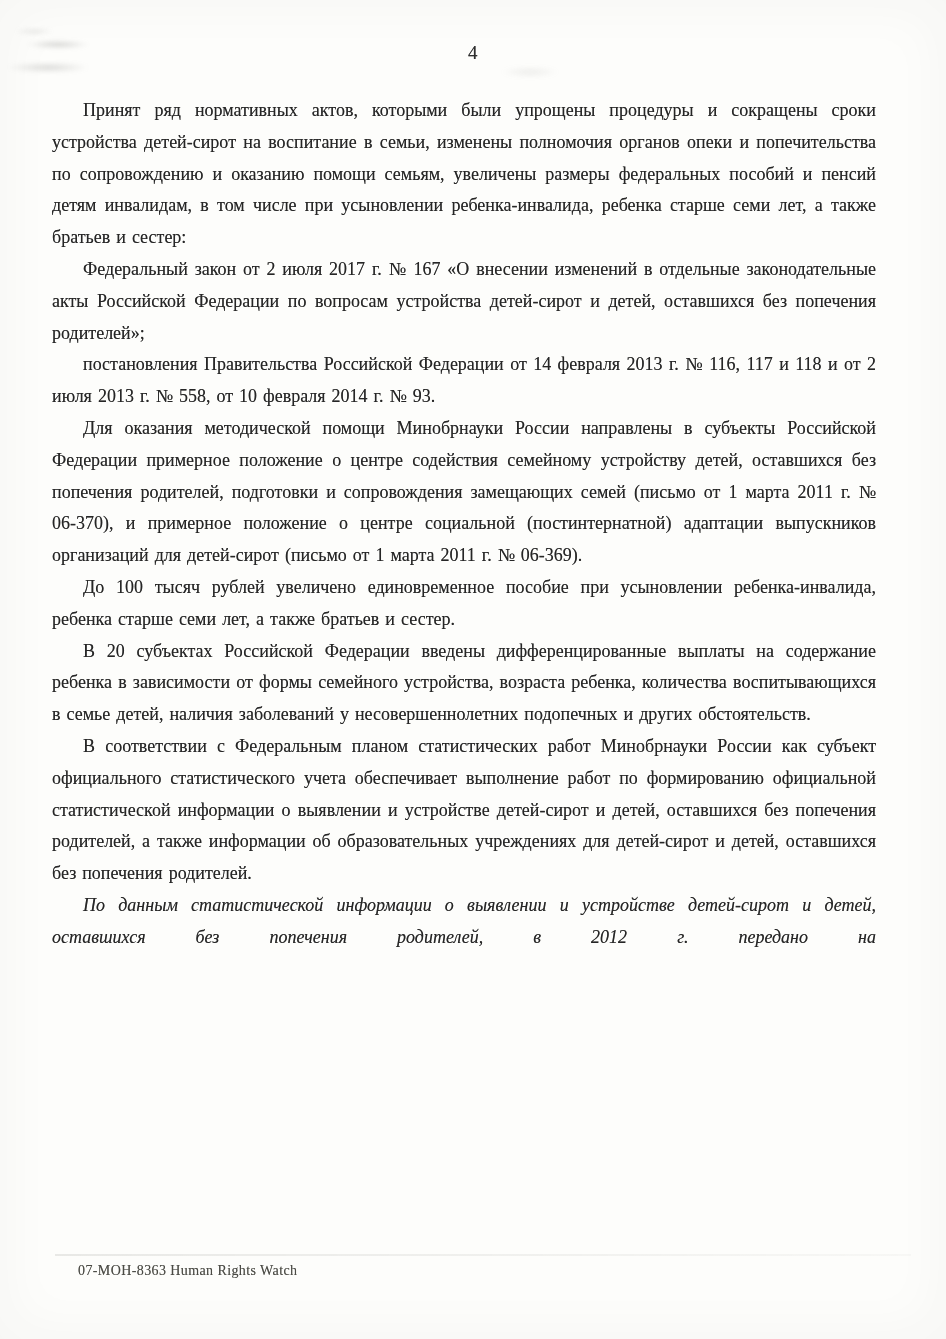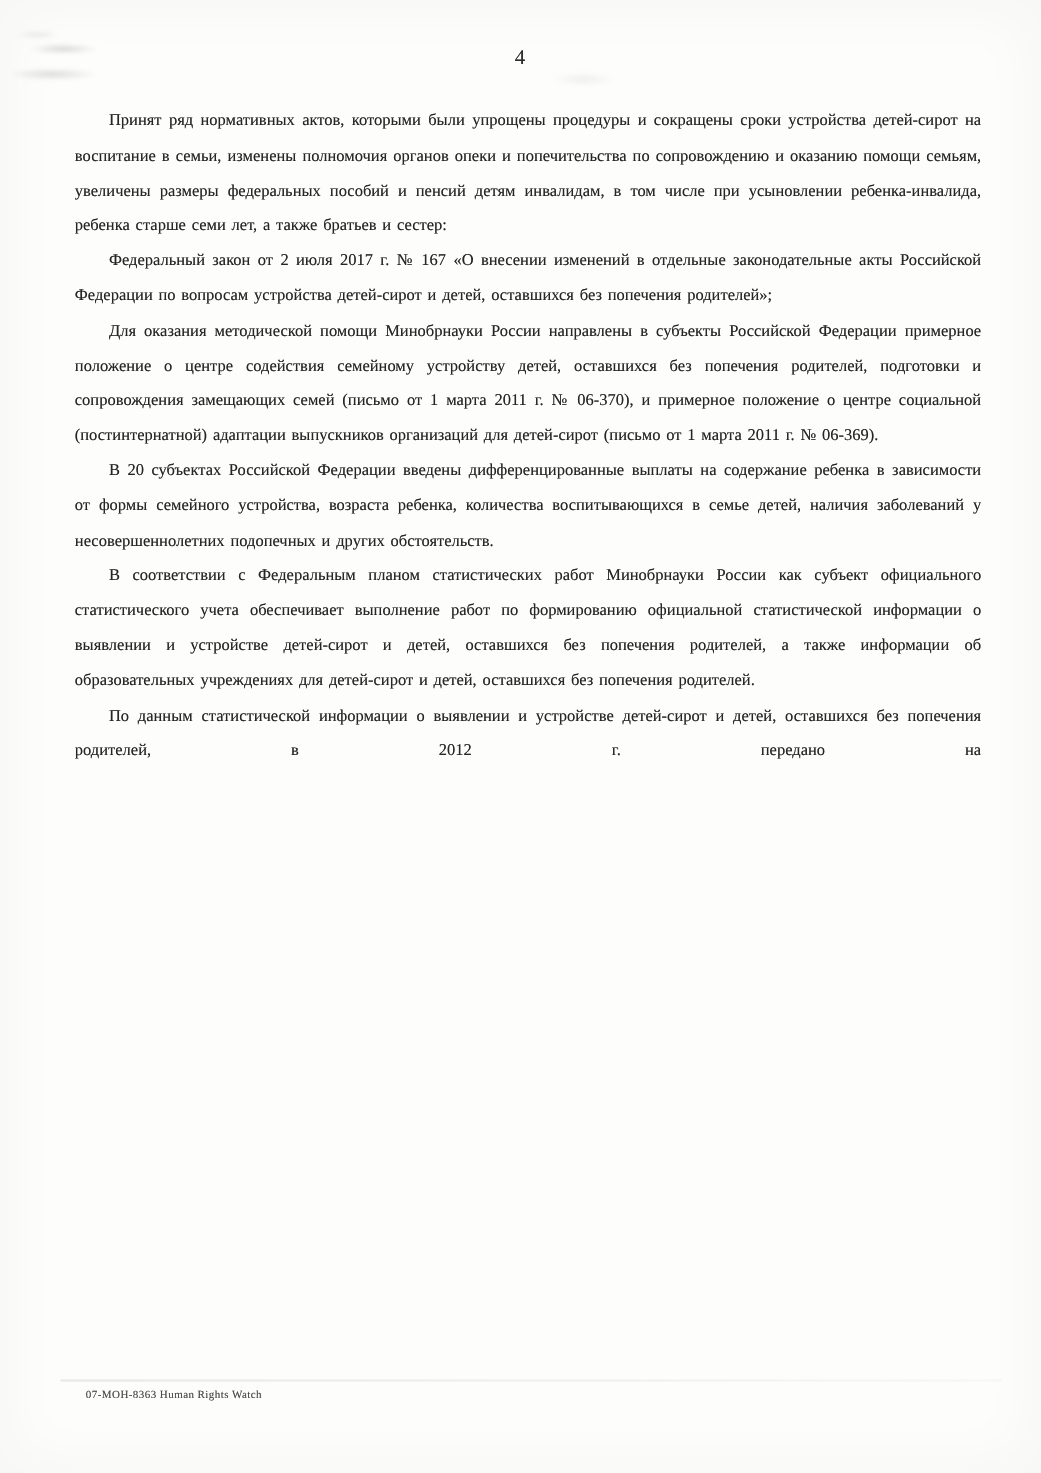--- a/index.html
+++ b/index.html
@@ -40,72 +40,75 @@
     width: 100%;
     text-align: center;
     font-size: 19px;
     letter-spacing: 0.5px;
     color: #2e2e2e;
     text-shadow: 0 0 0.6px rgba(40,40,40,0.55);
   }
   .body-text {
     position: absolute;
     top: 95px;
-    left: 68px;
+    left: 52px;
     width: 824px;
-    font-size: 15px;
+    font-size: 18px;
     line-height: 31.8px;
     text-align: justify;
     word-spacing: 1.5px;
     text-shadow: 0 0 0.6px rgba(40,40,40,0.55);
     hyphens: none;
   }
   .body-text p {
     margin: 0;
     text-indent: 31px;
   }
   .body-text p.continues {
     text-align-last: justify;
+    font-style: italic;
   }
   .footer-rule {
     position: absolute;
     left: 55px;
     top: 1254px;
     width: 856px;
     height: 2px;
     background: linear-gradient(to right,
       rgba(110,110,105,0.14), rgba(140,140,135,0.10) 60%, rgba(140,140,135,0.05));
     filter: blur(0.4px);
   }
   .footer-stamp {
     position: absolute;
     left: 78px;
     top: 1263px;
-    font-size: 10px;
+    font-size: 14px;
     letter-spacing: 0.4px;
     color: #4b4b45;
     text-shadow: 0 0 0.5px rgba(70,70,65,0.5);
   }
 </style>
 </head>
 <body>
 
 <div class="page">
 
   <div class="smudge s1"></div>
   <div class="smudge s2"></div>
   <div class="smudge s3"></div>
   <div class="smudge s4"></div>
 
   <div class="page-number">4</div>
 
   <div class="body-text">
     <p>Принят ряд нормативных актов, которыми были упрощены процедуры и сокращены сроки устройства детей-сирот на воспитание в семьи, изменены полномочия органов опеки и попечительства по сопровождению и оказанию помощи семьям, увеличены размеры федеральных пособий и пенсий детям инвалидам, в том числе при усыновлении ребенка-инвалида, ребенка старше семи лет, а также братьев и сестер:</p>
     <p>Федеральный закон от 2 июля 2017 г. № 167 «О внесении изменений в отдельные законодательные акты Российской Федерации по вопросам устройства детей-сирот и детей, оставшихся без попечения родителей»;</p>
+    <p>постановления Правительства Российской Федерации от 14 февраля 2013 г. № 116, 117 и 118 и от 2 июля 2013 г. № 558, от 10 февраля 2014 г. № 93.</p>
     <p>Для оказания методической помощи Минобрнауки России направлены в субъекты Российской Федерации примерное положение о центре содействия семейному устройству детей, оставшихся без попечения родителей, подготовки и сопровождения замещающих семей (письмо от 1 марта 2011 г. № 06-370), и примерное положение о центре социальной (постинтернатной) адаптации выпускников организаций для детей-сирот (письмо от 1 марта 2011 г. № 06-369).</p>
+    <p>До 100 тысяч рублей увеличено единовременное пособие при усыновлении ребенка-инвалида, ребенка старше семи лет, а также братьев и сестер.</p>
     <p>В 20 субъектах Российской Федерации введены дифференцированные выплаты на содержание ребенка в зависимости от формы семейного устройства, возраста ребенка, количества воспитывающихся в семье детей, наличия заболеваний у несовершеннолетних подопечных и других обстоятельств.</p>
     <p>В соответствии с Федеральным планом статистических работ Минобрнауки России как субъект официального статистического учета обеспечивает выполнение работ по формированию официальной статистической информации о выявлении и устройстве детей-сирот и детей, оставшихся без попечения родителей, а также информации об образовательных учреждениях для детей-сирот и детей, оставшихся без попечения родителей.</p>
     <p class="continues">По данным статистической информации о выявлении и устройстве детей-сирот и детей, оставшихся без попечения родителей, в 2012 г. передано на</p>
   </div>
 
   <div class="footer-rule"></div>
   <div class="footer-stamp">07-MOH-8363 Human Rights Watch</div>
 
 </div>
 

